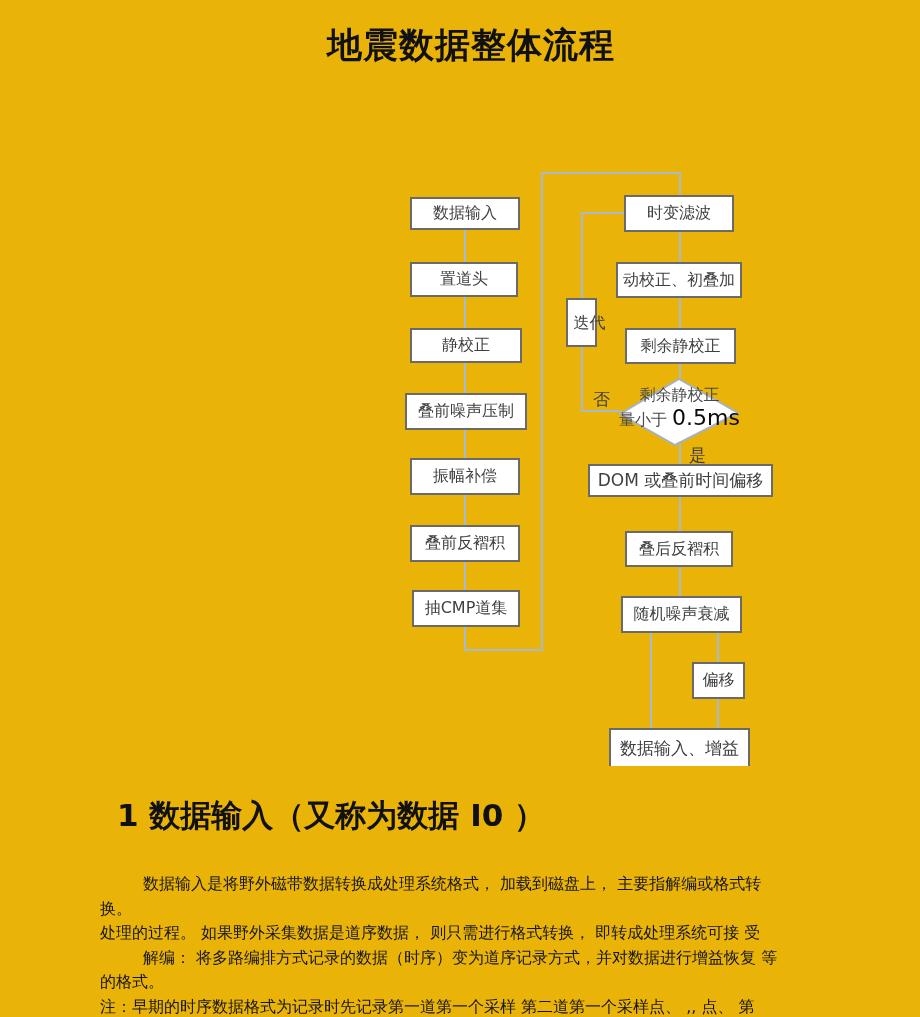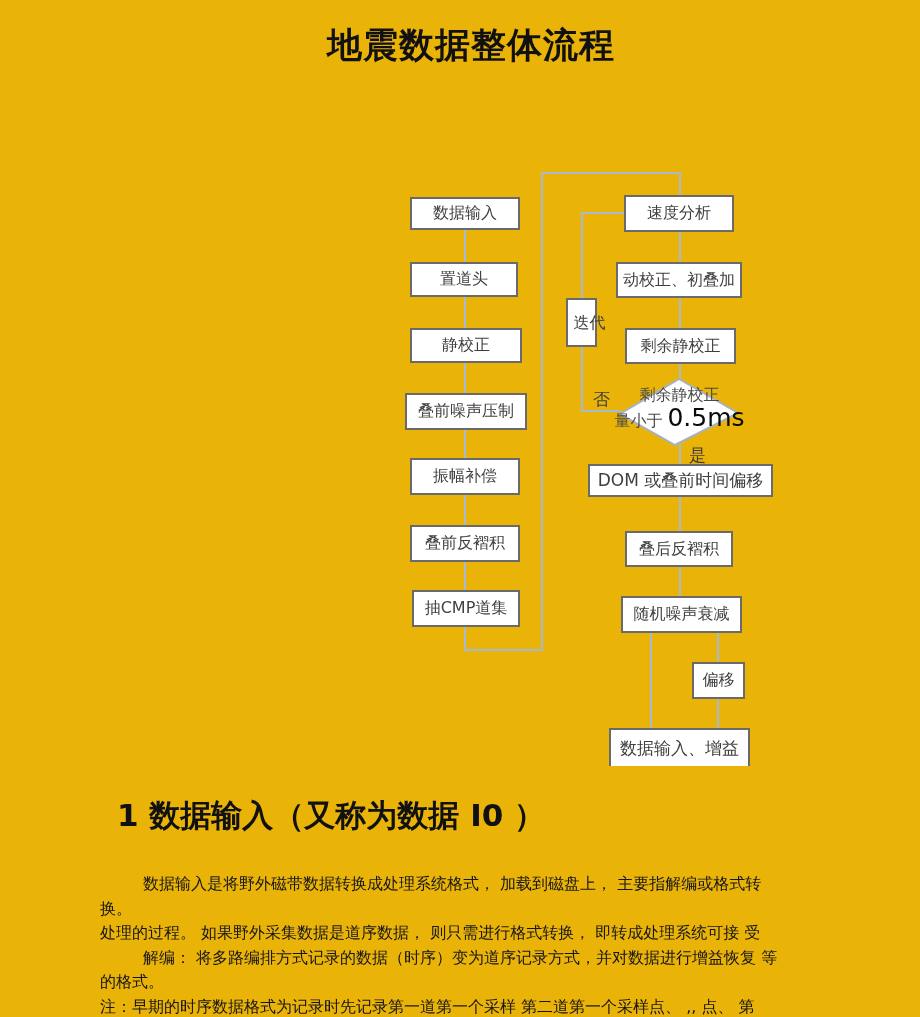--- a/index.html
+++ b/index.html
@@ -33,21 +33,21 @@
   .ch{height:2px;}
   .fc-label{position:absolute;font-size:17px;color:#3f3f3f;z-index:3;white-space:nowrap;}
   .iter-box{flex-direction:column;line-height:21px;font-size:16px;}
   .diamond-svg{position:absolute;left:612px;top:376px;z-index:2;}
   .decision-text{
     position:absolute;left:602px;top:384px;width:155px;text-align:center;z-index:3;
     color:#4a4a4a;
   }
   .decision-text .l1{font-size:16px;line-height:21px;}
   .decision-text .l2{font-size:16px;line-height:25px;}
-  .decision-text .val{font-size:25px;color:#0a0a0a;}
+  .decision-text .val{font-size:22px;color:#0a0a0a;}
 </style>
 </head>
 <body>
 
 <div class="page">
 
   <div class="doc-title">地震数据整体流程</div>
 
 
   <div>
@@ -93,21 +93,21 @@
       <span>振幅补偿</span>
     </div>
     <div class="fc-box" style="left:410px;top:525px;width:110px;height:37px;">
       <span>叠前反褶积</span>
     </div>
     <div class="fc-box" style="left:412px;top:590px;width:108px;height:37px;align-items:center;">
       <span>抽CMP道集</span>
     </div>
 
     <div class="fc-box" style="left:624px;top:195px;width:110px;height:37px;">
-      <span>速度分析</span>
+      <span>时变滤波</span>
     </div>
     <div class="fc-box" style="left:616px;top:262px;width:126px;height:36px;">
       <span>动校正、初叠加</span>
     </div>
     <div class="fc-box iter-box" style="left:566px;top:298px;width:31px;height:49px;">
       <span style="width:1em;text-align:center;">迭代</span>
     </div>
     <div class="fc-box" style="left:625px;top:328px;width:111px;height:36px;">
       <span>剩余静校正</span>
     </div>

